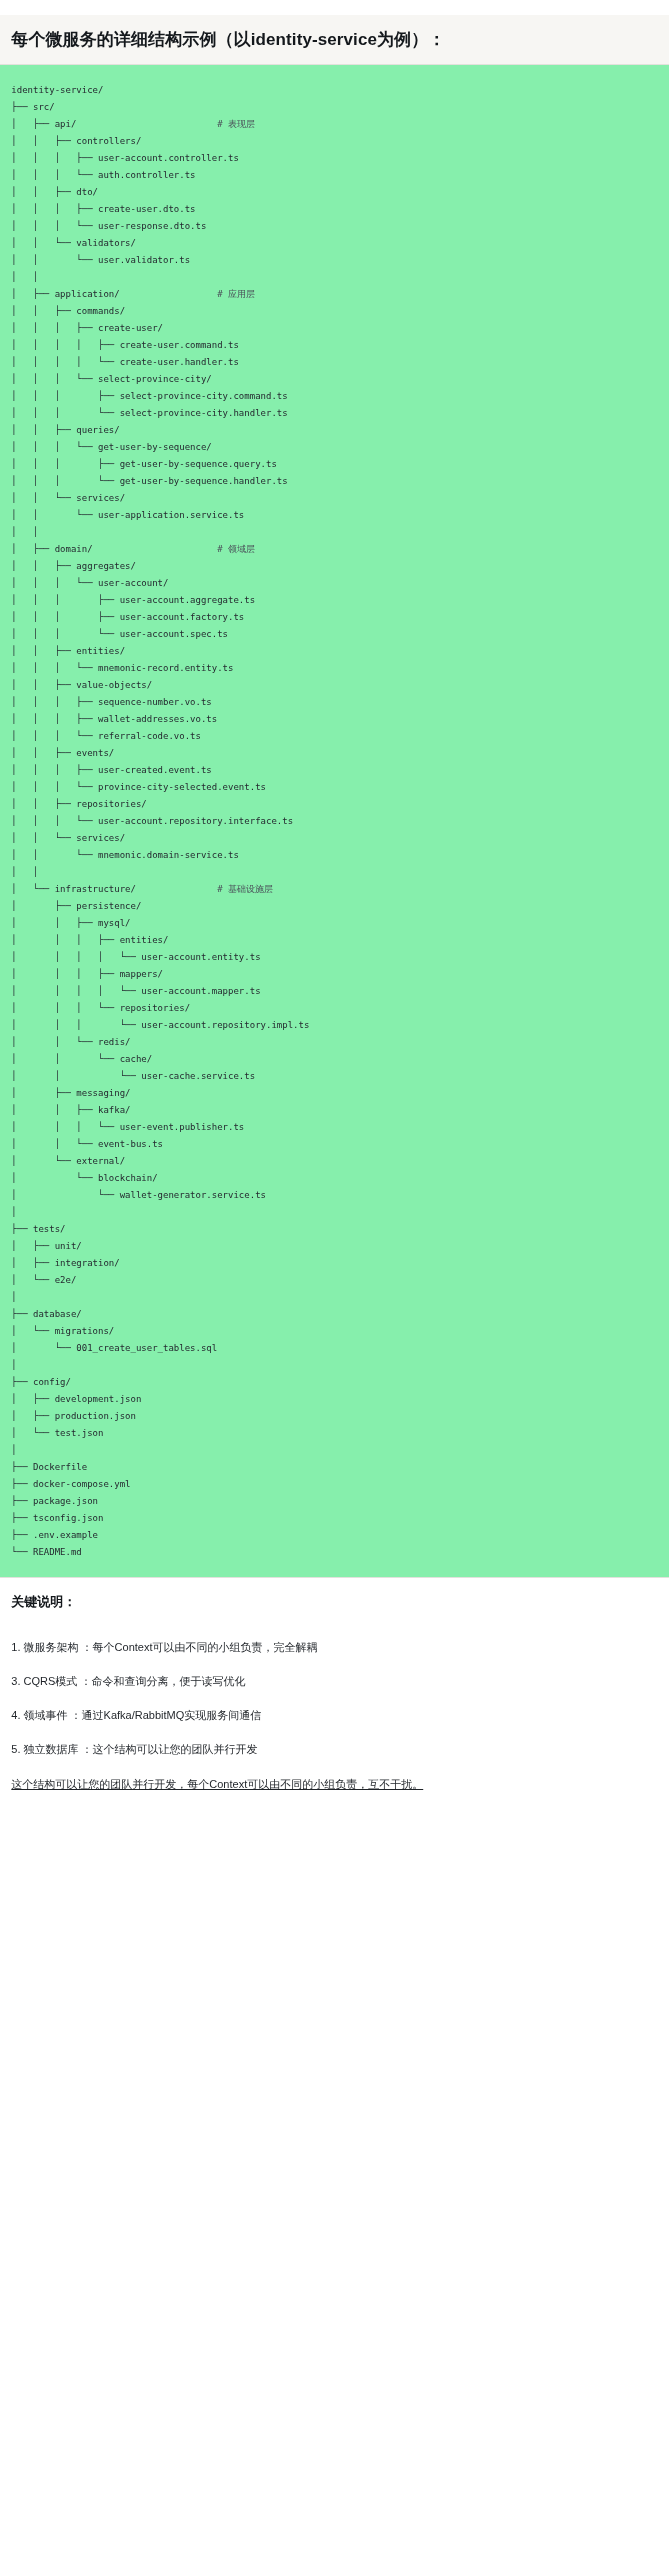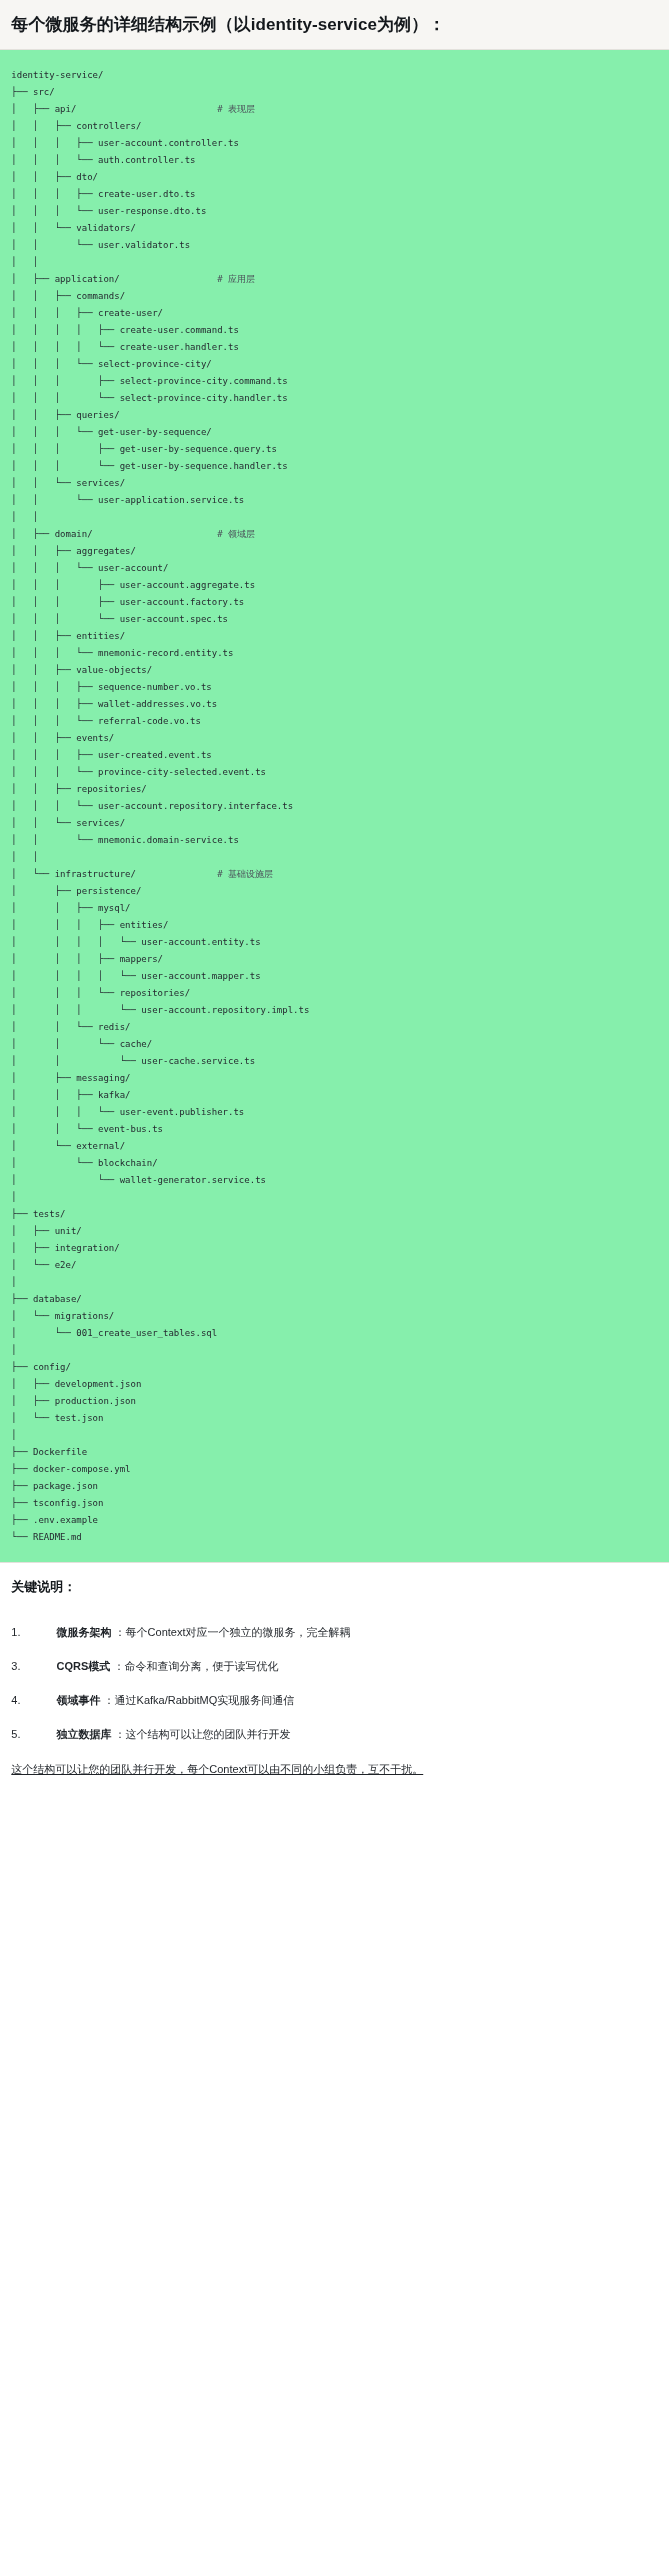--- a/index.html
+++ b/index.html
@@ -18,20 +18,21 @@
     box-sizing: border-box;
     background: #ffffff;
   }
 
   
   .doc-heading {
     background: #f7f6f3;
     padding: 13.8px 11.3px 12.5px 11.3px;
     border-bottom: 0.6px solid #e3e1dc;
     box-sizing: border-box;
+    margin-top: 15px;
   }
   .doc-heading h1 {
     margin: 0;
     font-size: 17px;
     line-height: 1.35;
     font-weight: bold;
     letter-spacing: 0.1px;
     color: #14181c;
     font-family: "Liberation Sans", sans-serif;
   }
@@ -80,22 +81,21 @@
   ol.key-list li {
     margin: 0 0 16.3px 0;
     font-size: 11px;
     line-height: 1.6;
     color: #1f2328;
   }
   ol.key-list li .num {
     font-weight: normal;
   }
   ol.key-list li .term {
-    font-weight: bold;
-    margin-left: 33px;
+    font-weight: normal;
   }
   ol.key-list li .desc {
     font-weight: normal;
   }
   .closing {
     margin: 3.8px 0 0 0;
     font-size: 11px;
     line-height: 1.65;
     color: #1f2328;
     text-decoration: underline;
@@ -199,21 +199,21 @@
 ├── .env.example
 └── README.md</pre>
   </div>
 
   <div class="keys">
     <h2>关键说明：</h2>
     <ol class="key-list">
       <li>
         <span class="num">1.</span>
         <span class="term">微服务架构</span>
-        <span class="desc">：每个Context对应一个独立的微服务，完全解耦</span>
+        <span class="desc">：每个Context可以由不同的小组负责，完全解耦</span>
       </li>
       <li>
         <span class="num">3.</span>
         <span class="term">CQRS模式</span>
         <span class="desc">：命令和查询分离，便于读写优化</span>
       </li>
       <li>
         <span class="num">4.</span>
         <span class="term">领域事件</span>
         <span class="desc">：通过Kafka/RabbitMQ实现服务间通信</span>

